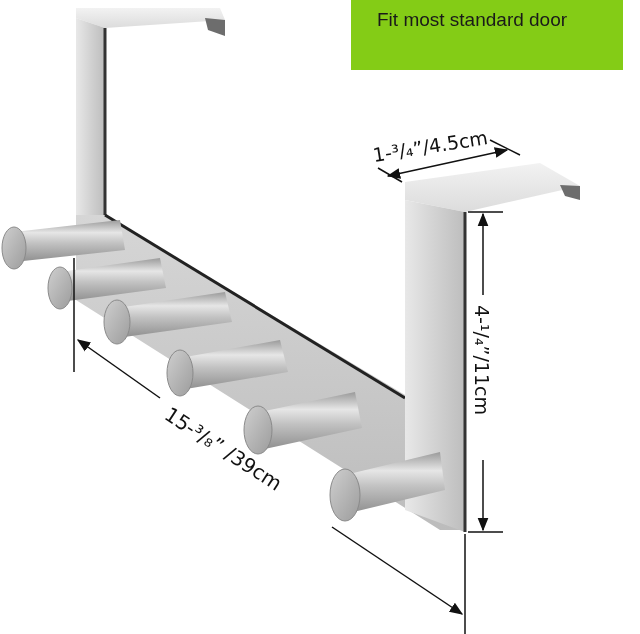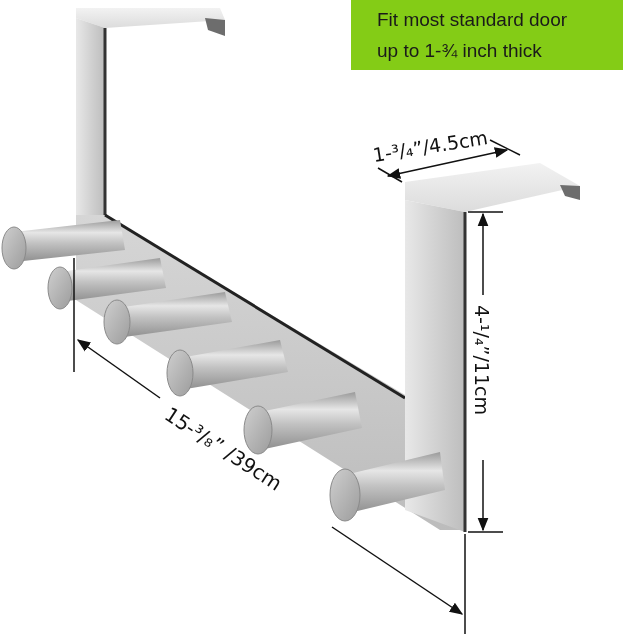--- a/index.html
+++ b/index.html
@@ -13,21 +13,20 @@
     }
     .callout div { white-space: nowrap; }
     svg { position: absolute; left: 0; top: 0; }
     .dimtext { font-family: "DejaVu Sans", sans-serif; fill: #111; }
   </style>
 </head>
 <body>
 
 <div class="callout">
   <div>Fit most standard door</div>
-  <div>up to 1-¾ inch thick</div>
 </div>
 
 <svg width="640" height="634" viewBox="0 0 640 634">
   <defs>
     <linearGradient id="metalV" x1="0" y1="0" x2="1" y2="0">
       <stop offset="0" stop-color="#e8e8e8"></stop>
       <stop offset="0.5" stop-color="#d2d2d2"></stop>
       <stop offset="1" stop-color="#bdbdbd"></stop>
     </linearGradient>
     <linearGradient id="metalTop" x1="0" y1="0" x2="0" y2="1">

